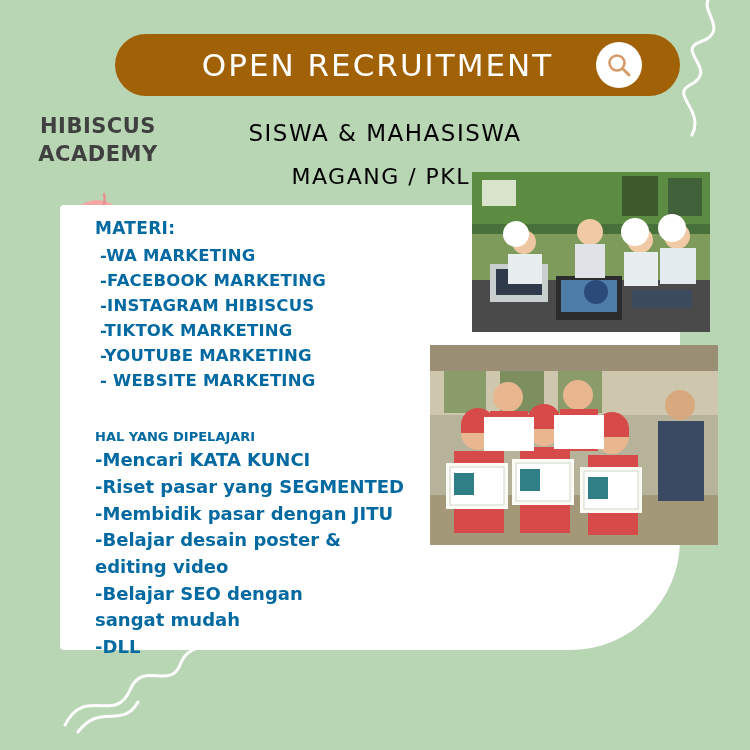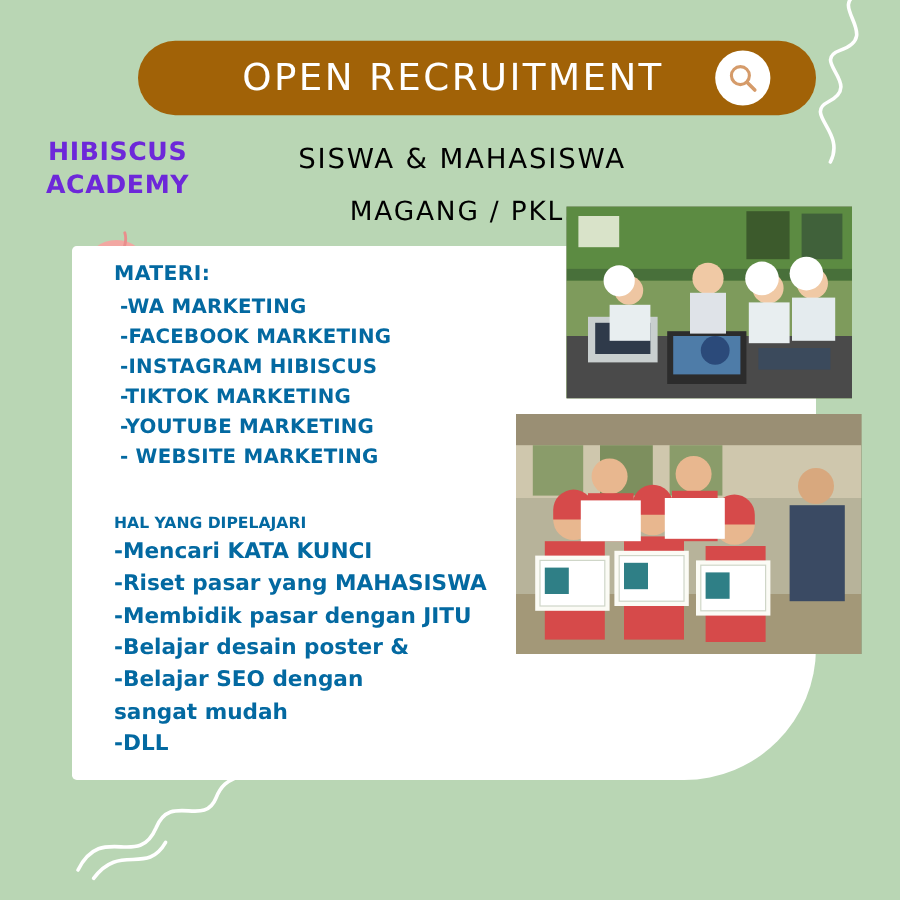--- a/index.html
+++ b/index.html
@@ -71,21 +71,21 @@
   .brand {
     position: absolute;
     left: 18px;
     top: 112px;
     width: 160px;
     text-align: center;
     font-family: "DejaVu Sans", sans-serif;
     font-weight: bold;
     font-size: 21px;
     letter-spacing: 0.5px;
-    color: #6d28d9;
+    color: #404040;
     line-height: 1.35;
   }
 
   
   .subtitle {
     position: absolute;
     left: 215px;
     top: 112px;
     width: 340px;
     text-align: center;
@@ -206,23 +206,24 @@
       <li>-FACEBOOK MARKETING</li>
       <li>-INSTAGRAM HIBISCUS</li>
       <li>-TIKTOK MARKETING</li>
       <li>-YOUTUBE MARKETING</li>
       <li>- WEBSITE MARKETING</li>
     </ul>
 
     <div class="hal-head">HAL YANG DIPELAJARI</div>
     <ul class="hal-list">
       <li>-Mencari KATA KUNCI</li>
-      <li>-Riset pasar yang MAHASISWA</li>
+      <li>-Riset pasar yang SEGMENTED</li>
       <li>-Membidik pasar dengan JITU</li>
       <li>-Belajar desain poster &amp;</li>
+      <li>editing video</li>
       <li>-Belajar SEO dengan</li>
       <li>sangat mudah</li>
       <li>-DLL</li>
     </ul>
   </div>
 
   <div class="photo photo-top">
     <svg viewBox="0 0 238 160" preserveAspectRatio="none">
       <rect x="0" y="0" width="238" height="160" fill="#6f9a4e"></rect>
       <rect x="0" y="0" width="238" height="52" fill="#5c8b42"></rect>

